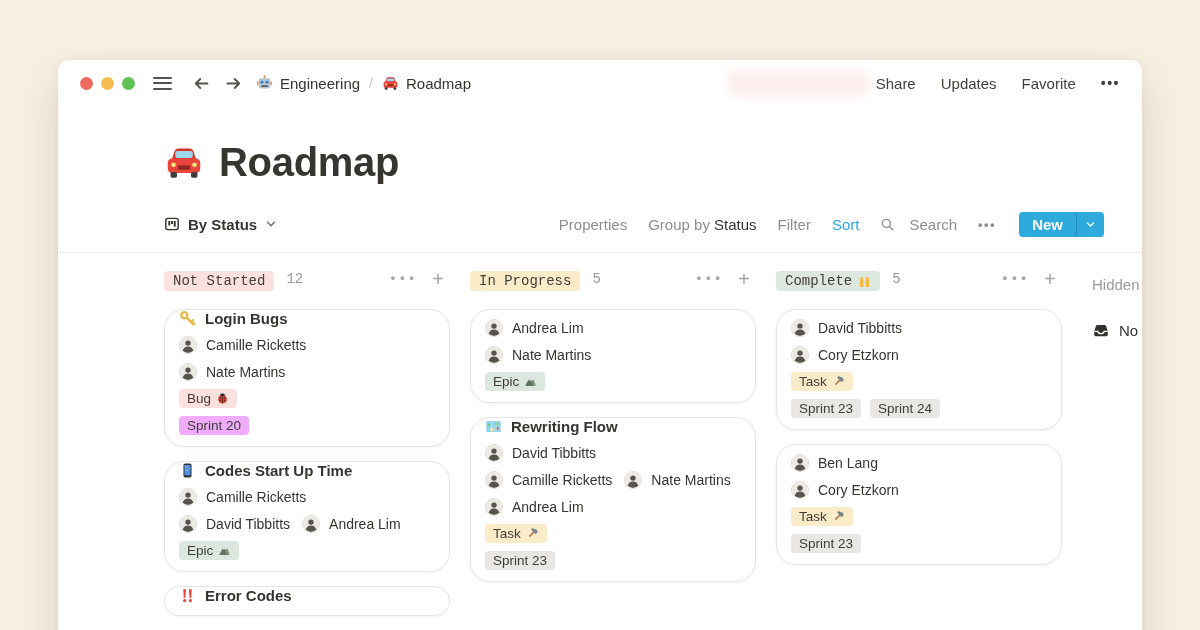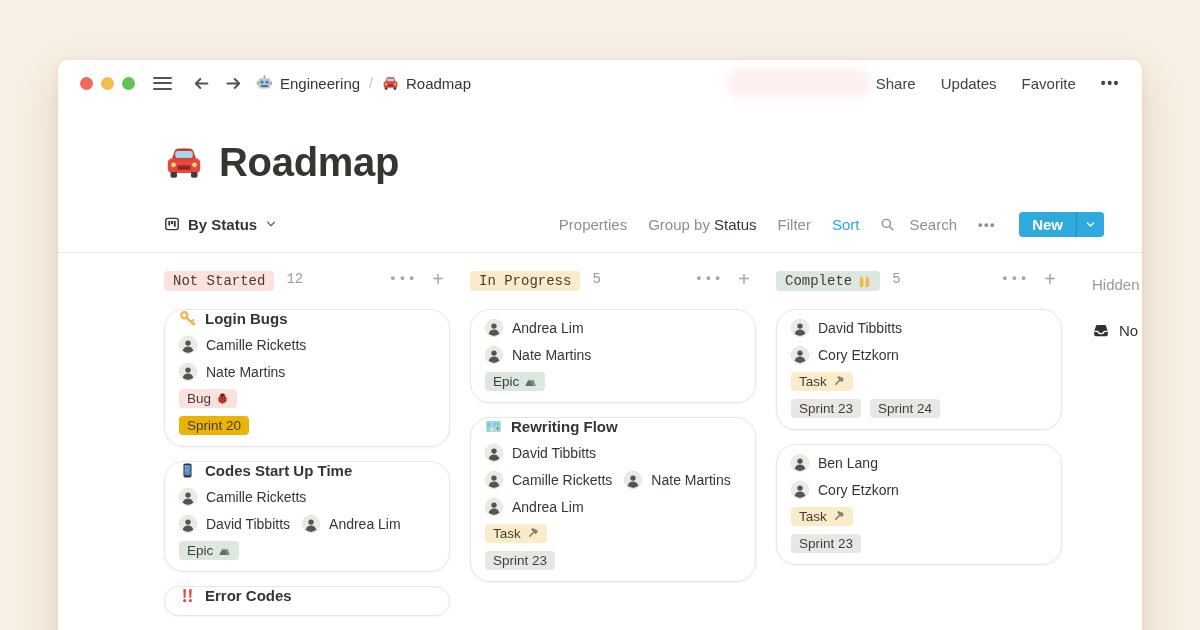--- a/index.html
+++ b/index.html
@@ -280,21 +280,21 @@
                     <rect x="7.6" y="4.6" width="0.8" height="9.4" fill="#2b2b29"></rect>
                     <circle cx="5.4" cy="7.6" r="0.9" fill="#2b2b29"></circle>
                     <circle cx="10.6" cy="7.6" r="0.9" fill="#2b2b29"></circle>
                     <circle cx="4.9" cy="10.6" r="0.9" fill="#2b2b29"></circle>
                     <circle cx="11.1" cy="10.6" r="0.9" fill="#2b2b29"></circle>
                   </svg>
                 </span>
               </span>
             </div>
             <div class="tag-row">
-              <span class="tag" style="background: #eab308;">
+              <span class="tag" style="background: #f0abfc;">
                 <span>Sprint 20</span>
               </span>
             </div>
           </div>
 
   <div class="card">
     <div class="card-title">
       <span class="icon16 card-icon">
                 <svg viewBox="0 0 16 16">
                   <rect x="4.2" y="1.5" width="7.6" height="13" rx="1.6" fill="#2f3237"></rect>

